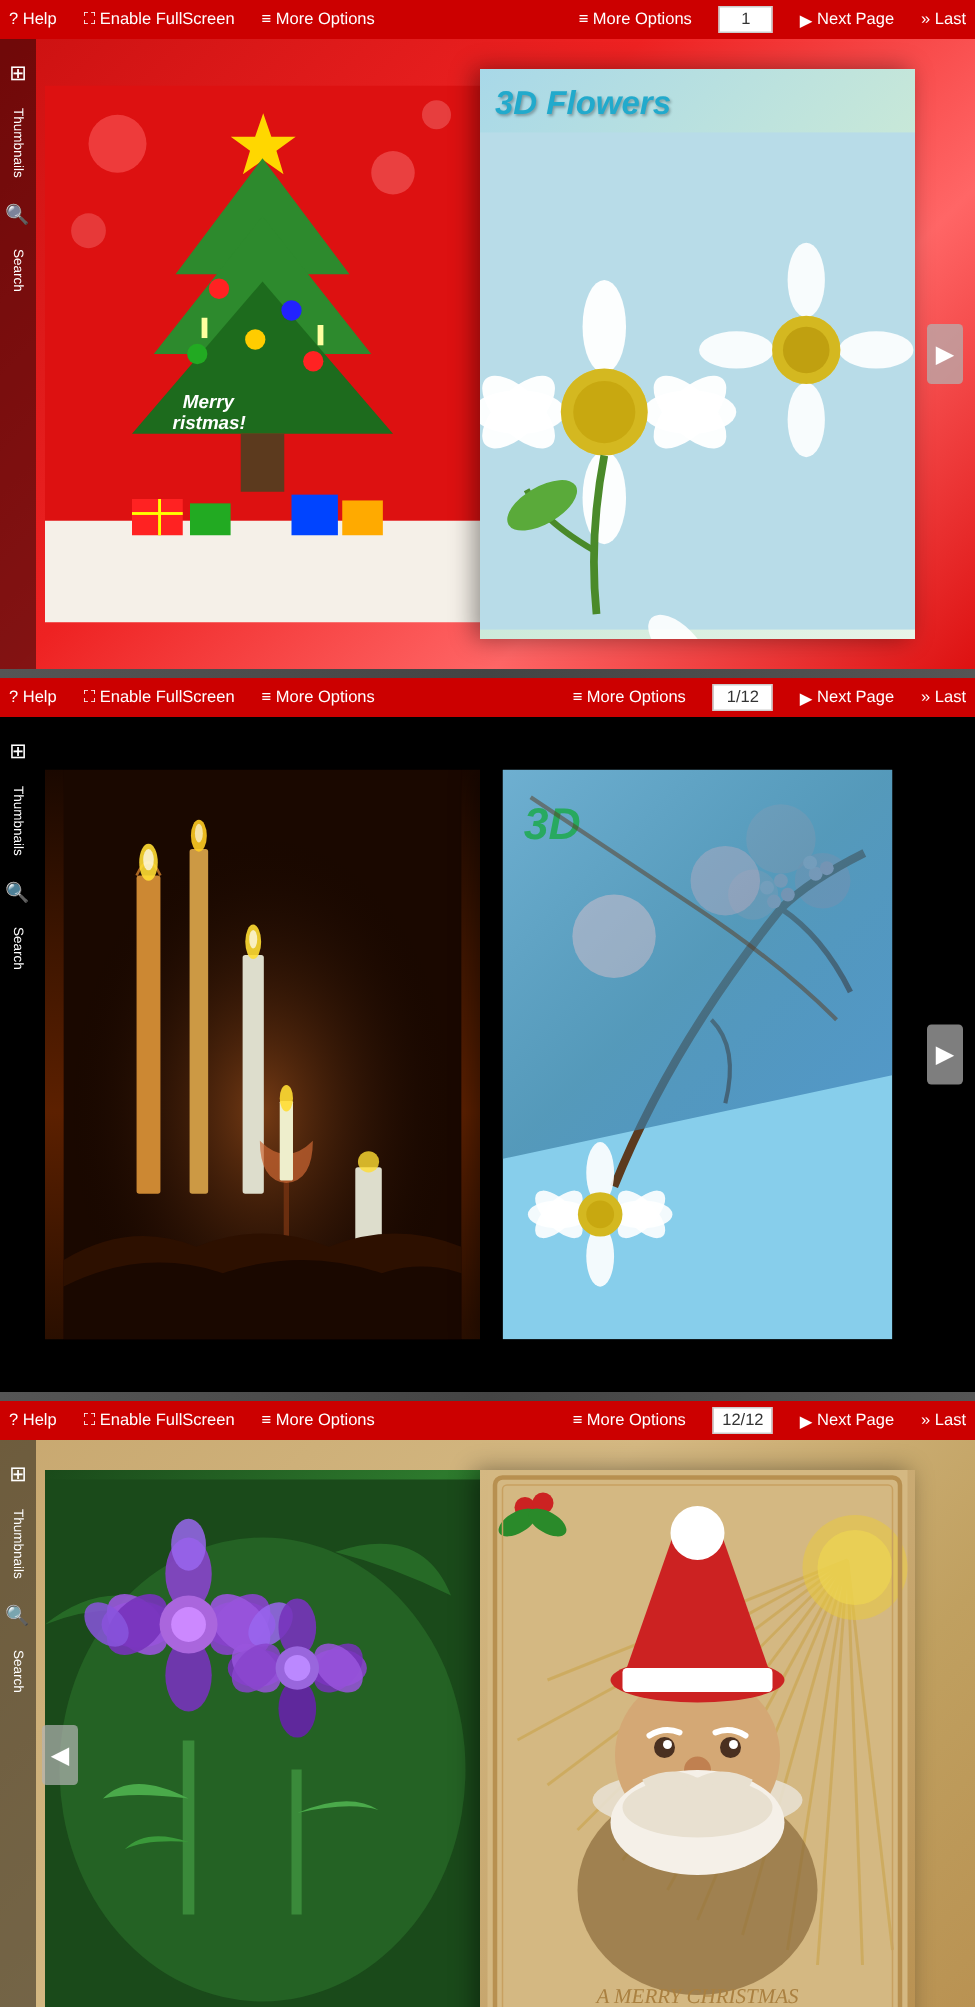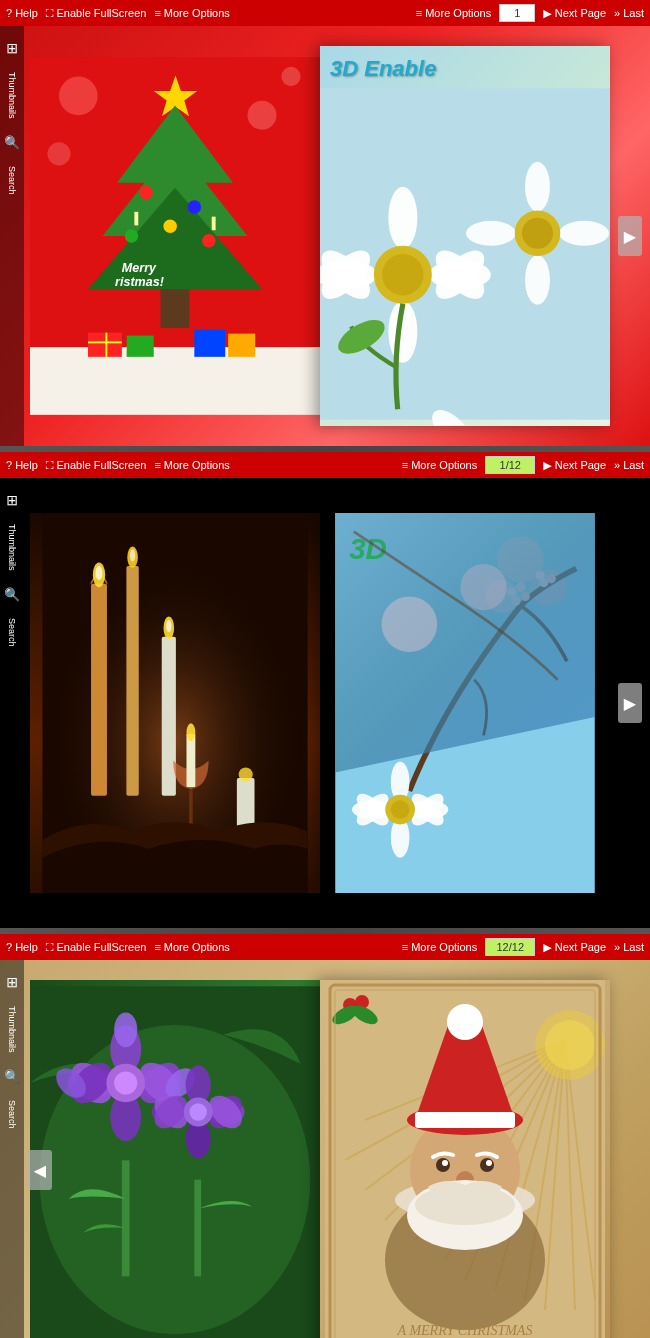--- a/index.html
+++ b/index.html
@@ -5,21 +5,21 @@
     * { margin: 0; padding: 0; box-sizing: border-box; }
     body { width: 650px; font-family: Arial, sans-serif; background: #333; }
 
     
     .toolbar {
       background: #cc0000;
       height: 26px;
       display: flex;
       align-items: center;
       padding: 0 6px;
-      gap: 8px;
+      gap: 18px;
       color: white;
       font-size: 12px;
     }
     .toolbar-btn {
       display: flex;
       align-items: center;
       gap: 3px;
       color: white;
       font-size: 11px;
       cursor: pointer;
@@ -248,25 +248,25 @@
       justify-content: center;
     }
 
     .section-divider {
       height: 6px;
       background: linear-gradient(90deg, #555 0%, #444 50%, #555 100%);
     }
 
     
     .page-input-2 {
-      width: 50px;
+      width: 40px;
       height: 18px;
       text-align: center;
       border: 1px solid #ccc;
-      background: #bef264;
+      background: #ffffff;
       font-size: 11px;
       color: #333;
     }
   </style>
 </head>
 <body>
 
 <div class="toolbar">
   <span class="toolbar-btn">? Help</span>
   <span class="toolbar-btn">
@@ -343,21 +343,21 @@
         <rect x="78" y="285" width="2" height="25" fill="#ffff00"></rect>
         <rect x="60" y="294" width="35" height="2" fill="#ffff00"></rect>
         <rect x="100" y="288" width="28" height="22" fill="#22aa22"></rect>
         <rect x="170" y="282" width="32" height="28" fill="#0044ff"></rect>
         <rect x="205" y="286" width="28" height="24" fill="#ffaa00"></rect>
       </svg>
     </div>
 
     <div class="page-right">
       <div class="flowers-page">
-        <span class="flowers-title">3D Enable</span>
+        <span class="flowers-title">3D Flowers</span>
         <div class="daisy-container">
           <svg width="100%" height="100%" viewBox="0 0 280 320" xmlns="http://www.w3.org/2000/svg">
             <rect width="280" height="320" fill="#b8dce8"></rect>
 
             <g transform="translate(80, 180)">
               <circle cx="0" cy="0" r="28" fill="#e8d040"></circle>
 
               <ellipse cx="0" cy="-55" rx="14" ry="30" fill="white" opacity="0.95"></ellipse>
               <ellipse cx="0" cy="55" rx="14" ry="30" fill="white" opacity="0.95"></ellipse>
               <ellipse cx="-55" cy="0" rx="30" ry="14" fill="white" opacity="0.95"></ellipse>

